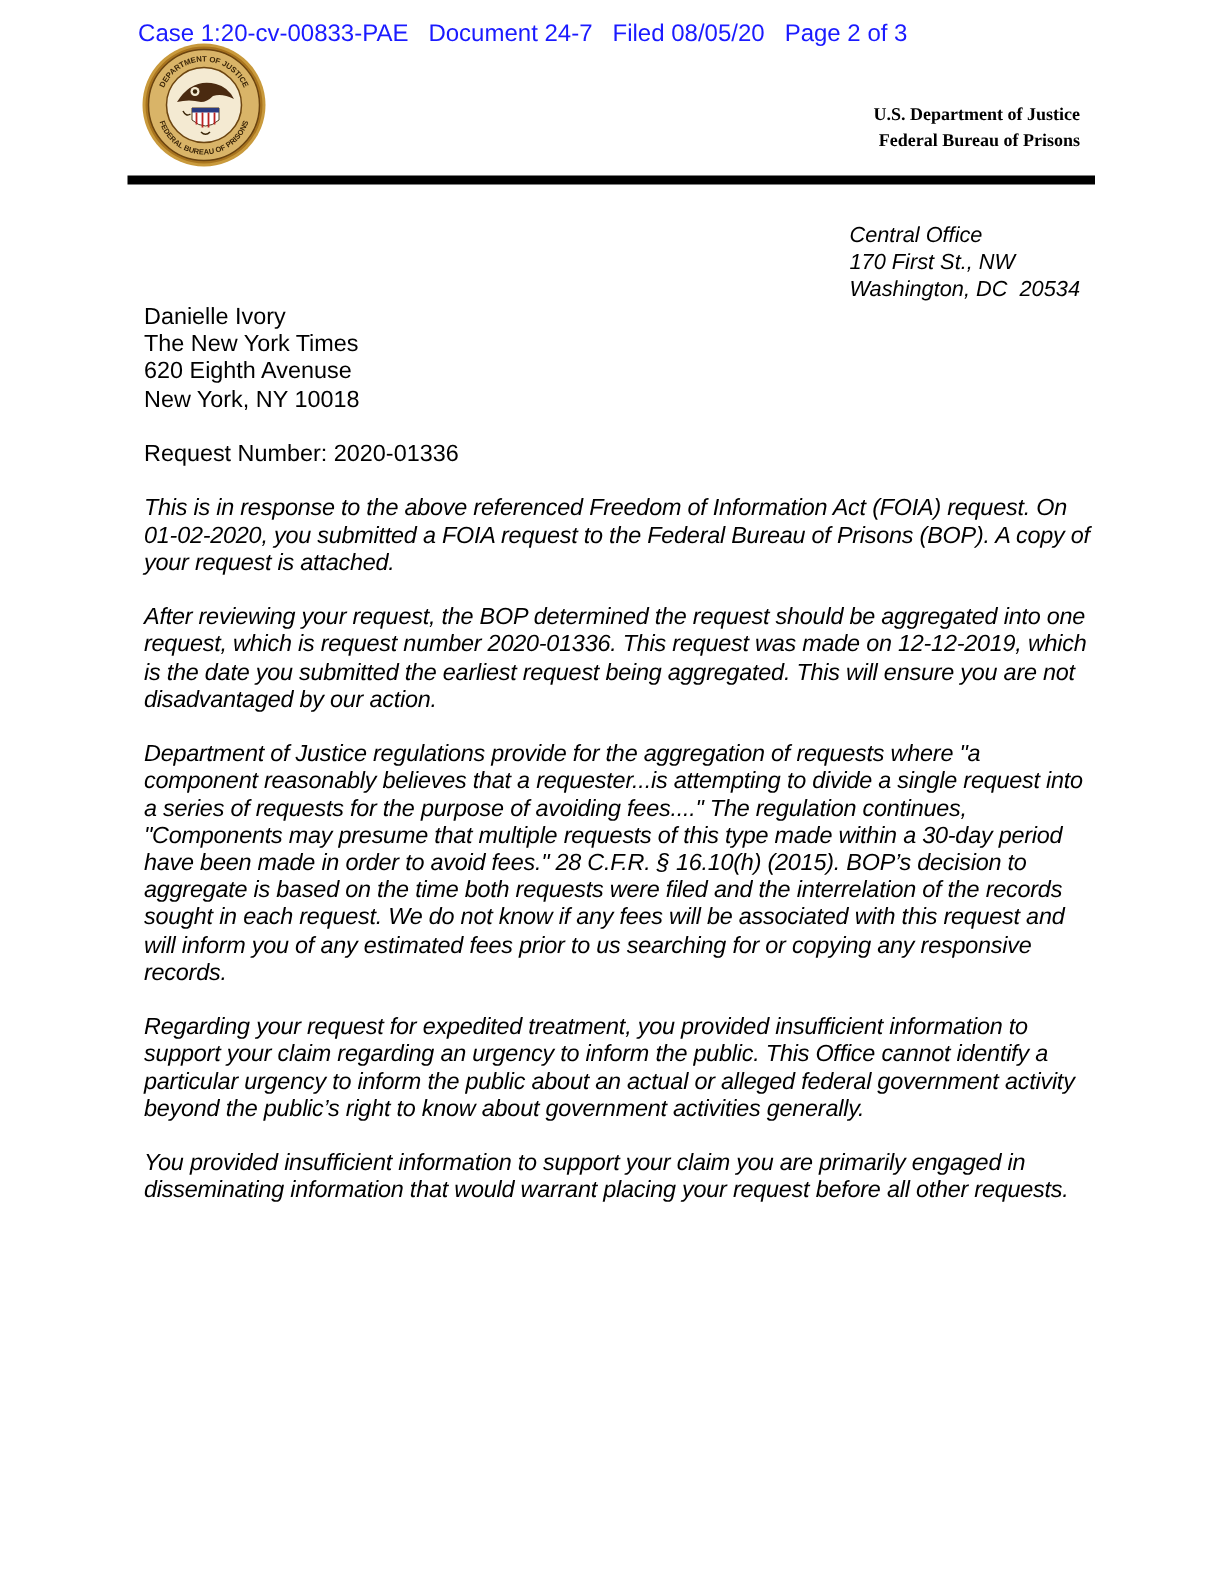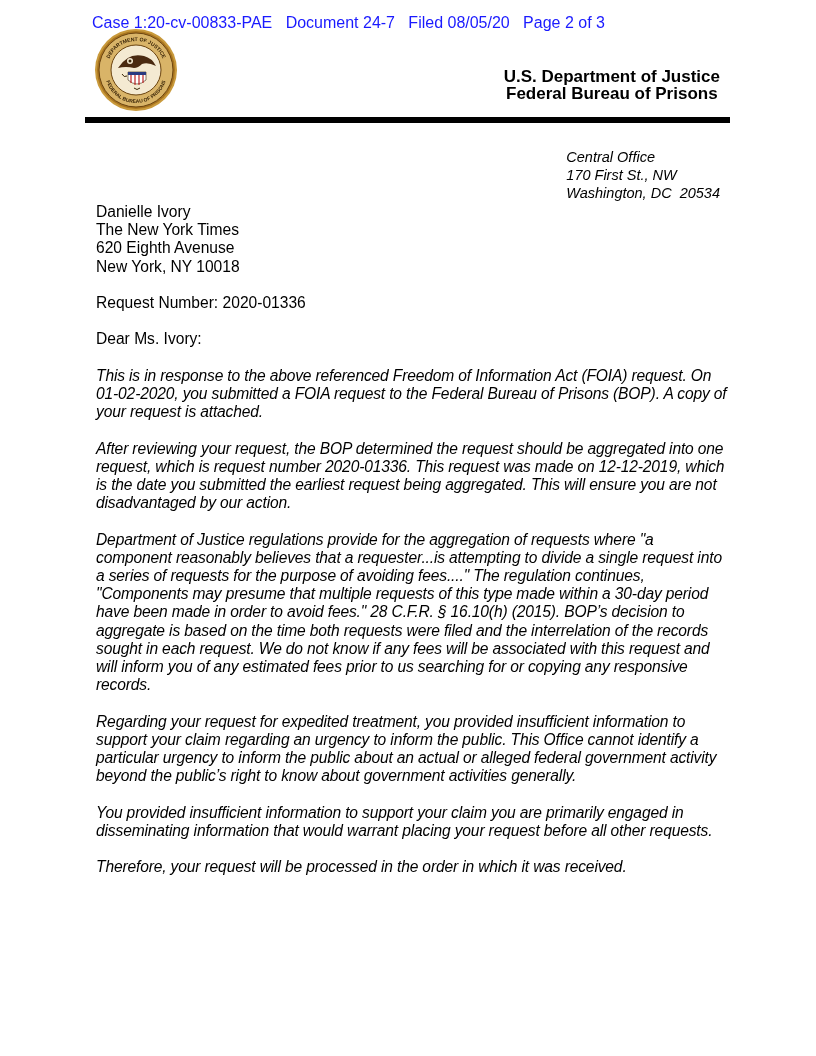--- a/index.html
+++ b/index.html
@@ -8,22 +8,22 @@
       font-family: "Liberation Sans", sans-serif; color: #000;
     }
     .case-header {
       position: absolute; top: 14px; left: 0; width: 697px; text-align: center;
       color: #1a1aff; font-size: 16px; white-space: pre;
     }
     .seal {
       position: absolute; left: 94px; top: 28px; width: 84px; height: 84px;
     }
     .agency {
-      position: absolute; right: 96px; top: 68px; text-align: center;
-      font-weight: bold; font-size: 17px; line-height: 17px;
+      position: absolute; right: 96px; top: 68px; text-align: right;
+      font-weight: bold; font-size: 12px; line-height: 17px; font-family: Liberation Serif, serif;
     }
     .divider {
       position: absolute; left: 85px; top: 117px; width: 645px; height: 6px; background: #000;
     }
     .office {
       position: absolute; right: 96px; top: 148px; 
       font-style: italic; font-size: 14.5px; line-height: 18px;
     }
     .office div, .agency div { white-space: pre; }
     .body-text {
@@ -86,21 +86,19 @@
 <div class="body-text">
 
   <p class="addr">
     <span style="display:block">Danielle Ivory</span>
     <span style="display:block">The New York Times</span>
     <span style="display:block">620 Eighth Avenuse</span>
     <span style="display:block">New York, NY  10018</span>
   </p>
 
   <p>Request Number: 2020-01336</p>
-  <p>Dear Ms. Ivory:</p>
 
   <p class="tight">This is in response to the above referenced Freedom of Information Act (FOIA) request. On 01-02-2020, you submitted a FOIA request to the Federal Bureau of Prisons (BOP). A copy of your request is attached.</p>
   <p class="tight">After reviewing your request, the BOP determined the request should be aggregated into one request, which is request number 2020-01336. This request was made on 12-12-2019, which is the date you submitted the earliest request being aggregated. This will ensure you are not disadvantaged by our action.</p>
   <p class="tight">Department of Justice regulations provide for the aggregation of requests where "a component reasonably believes that a requester...is attempting to divide a single request into a series of requests for the purpose of avoiding fees...." The regulation continues, "Components may presume that multiple requests of this type made within a 30-day period have been made in order to avoid fees." 28 C.F.R. § 16.10(h) (2015). BOP’s decision to aggregate is based on the time both requests were filed and the interrelation of the records sought in each request. We do not know if any fees will be associated with this request and will inform you of any estimated fees prior to us searching for or copying any responsive records.</p>
   <p class="tight">Regarding your request for expedited treatment, you provided insufficient information to support your claim regarding an urgency to inform the public. This Office cannot identify a particular urgency to inform the public about an actual or alleged federal government activity beyond the public’s right to know about government activities generally.</p>
   <p class="tight">You provided insufficient information to support your claim you are primarily engaged in disseminating information that would warrant placing your request before all other requests.</p>
-  <p class="tight">Therefore, your request will be processed in the order in which it was received.</p>
 </div>
 
 </body></html>

